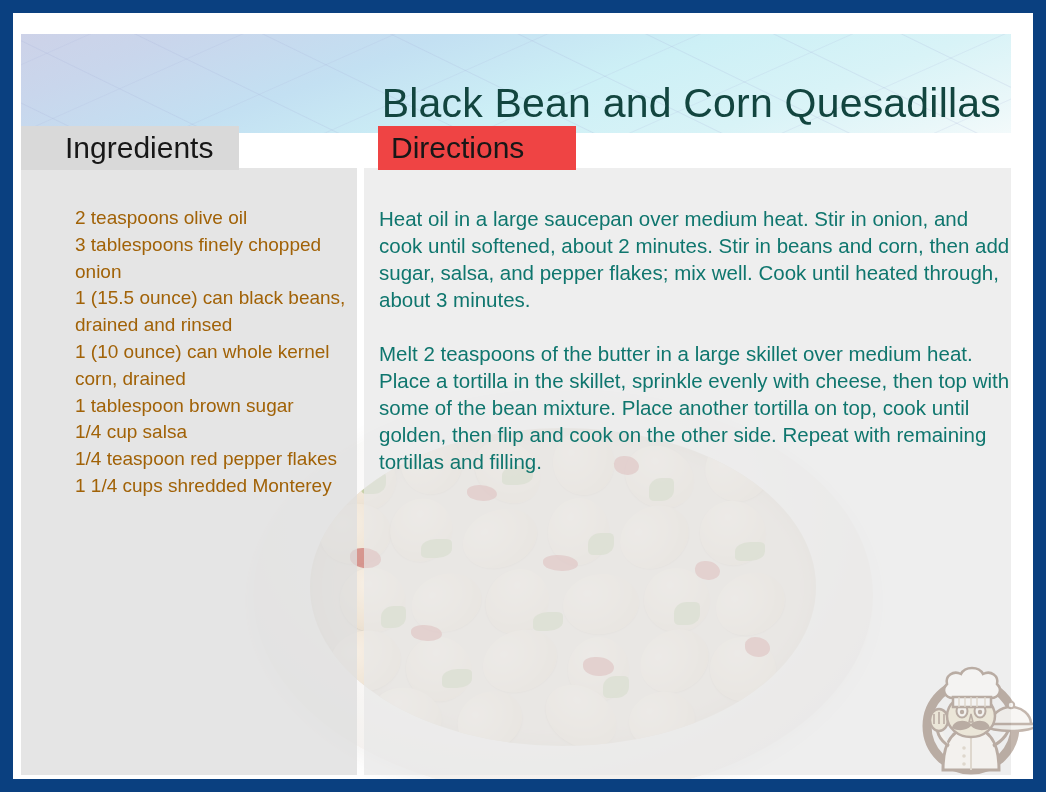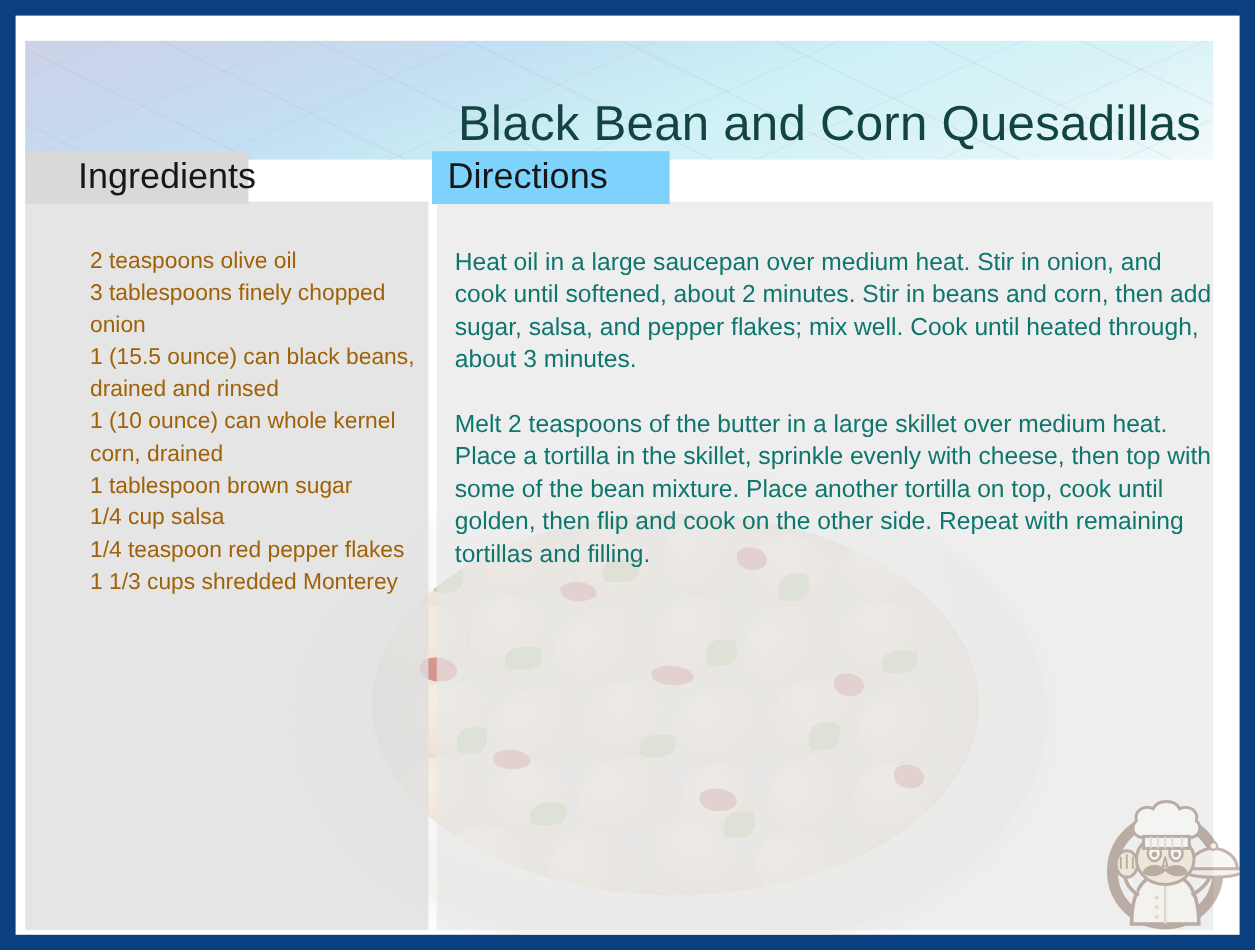--- a/index.html
+++ b/index.html
@@ -138,22 +138,22 @@
   .panel-tab {
     position: absolute;
     top: 113px;
     height: 44px;
     background: #d9d9d9;
     display: flex;
     align-items: center;
     padding-left: 13px;
     box-sizing: border-box;
   }
-  #ingredients-tab { left: 8px; width: 186px; padding-left: 44px; }
-  #directions-tab  { left: 347px; width: 198px; background:#7dd3fc; }
+  #ingredients-tab { left: 8px; width: 218px; padding-left: 44px; }
+  #directions-tab  { left: 365px; width: 198px; background:#ef4444; }
 
   .panel-tab-label {
     font-size: 30px;
     color: #171717;
     line-height: 1;
     font-weight: 400;
   }
 
   
   .panel-body {
@@ -266,21 +266,21 @@
     <div class="ingredient-line">2 teaspoons olive oil</div>
     <div class="ingredient-line">3 tablespoons finely chopped</div>
     <div class="ingredient-line">onion</div>
     <div class="ingredient-line">1 (15.5 ounce) can black beans,</div>
     <div class="ingredient-line">drained and rinsed</div>
     <div class="ingredient-line">1 (10 ounce) can whole kernel</div>
     <div class="ingredient-line">corn, drained</div>
     <div class="ingredient-line">1 tablespoon brown sugar</div>
     <div class="ingredient-line">1/4 cup salsa</div>
     <div class="ingredient-line">1/4 teaspoon red pepper flakes</div>
-    <div class="ingredient-line">1 1/3 cups shredded Monterey</div>
+    <div class="ingredient-line">1 1/4 cups shredded Monterey</div>
   </div>
 
   <div id="directions-panel" class="panel"></div>
   <div id="directions-tab" class="panel-tab">
     <span class="panel-tab-label">Directions</span>
   </div>
   <div id="directions-body" class="panel-body">
     <p class="direction-para">Heat oil in a large saucepan over medium heat. Stir in onion, and cook until softened, about 2 minutes. Stir in beans and corn, then add sugar, salsa, and pepper flakes; mix well. Cook until heated through, about 3 minutes.</p>
     <p class="direction-para">Melt 2 teaspoons of the butter in a large skillet over medium heat. Place a tortilla in the skillet, sprinkle evenly with cheese, then top with some of the bean mixture. Place another tortilla on top, cook until golden, then flip and cook on the other side. Repeat with remaining tortillas and filling.</p>
   </div>

